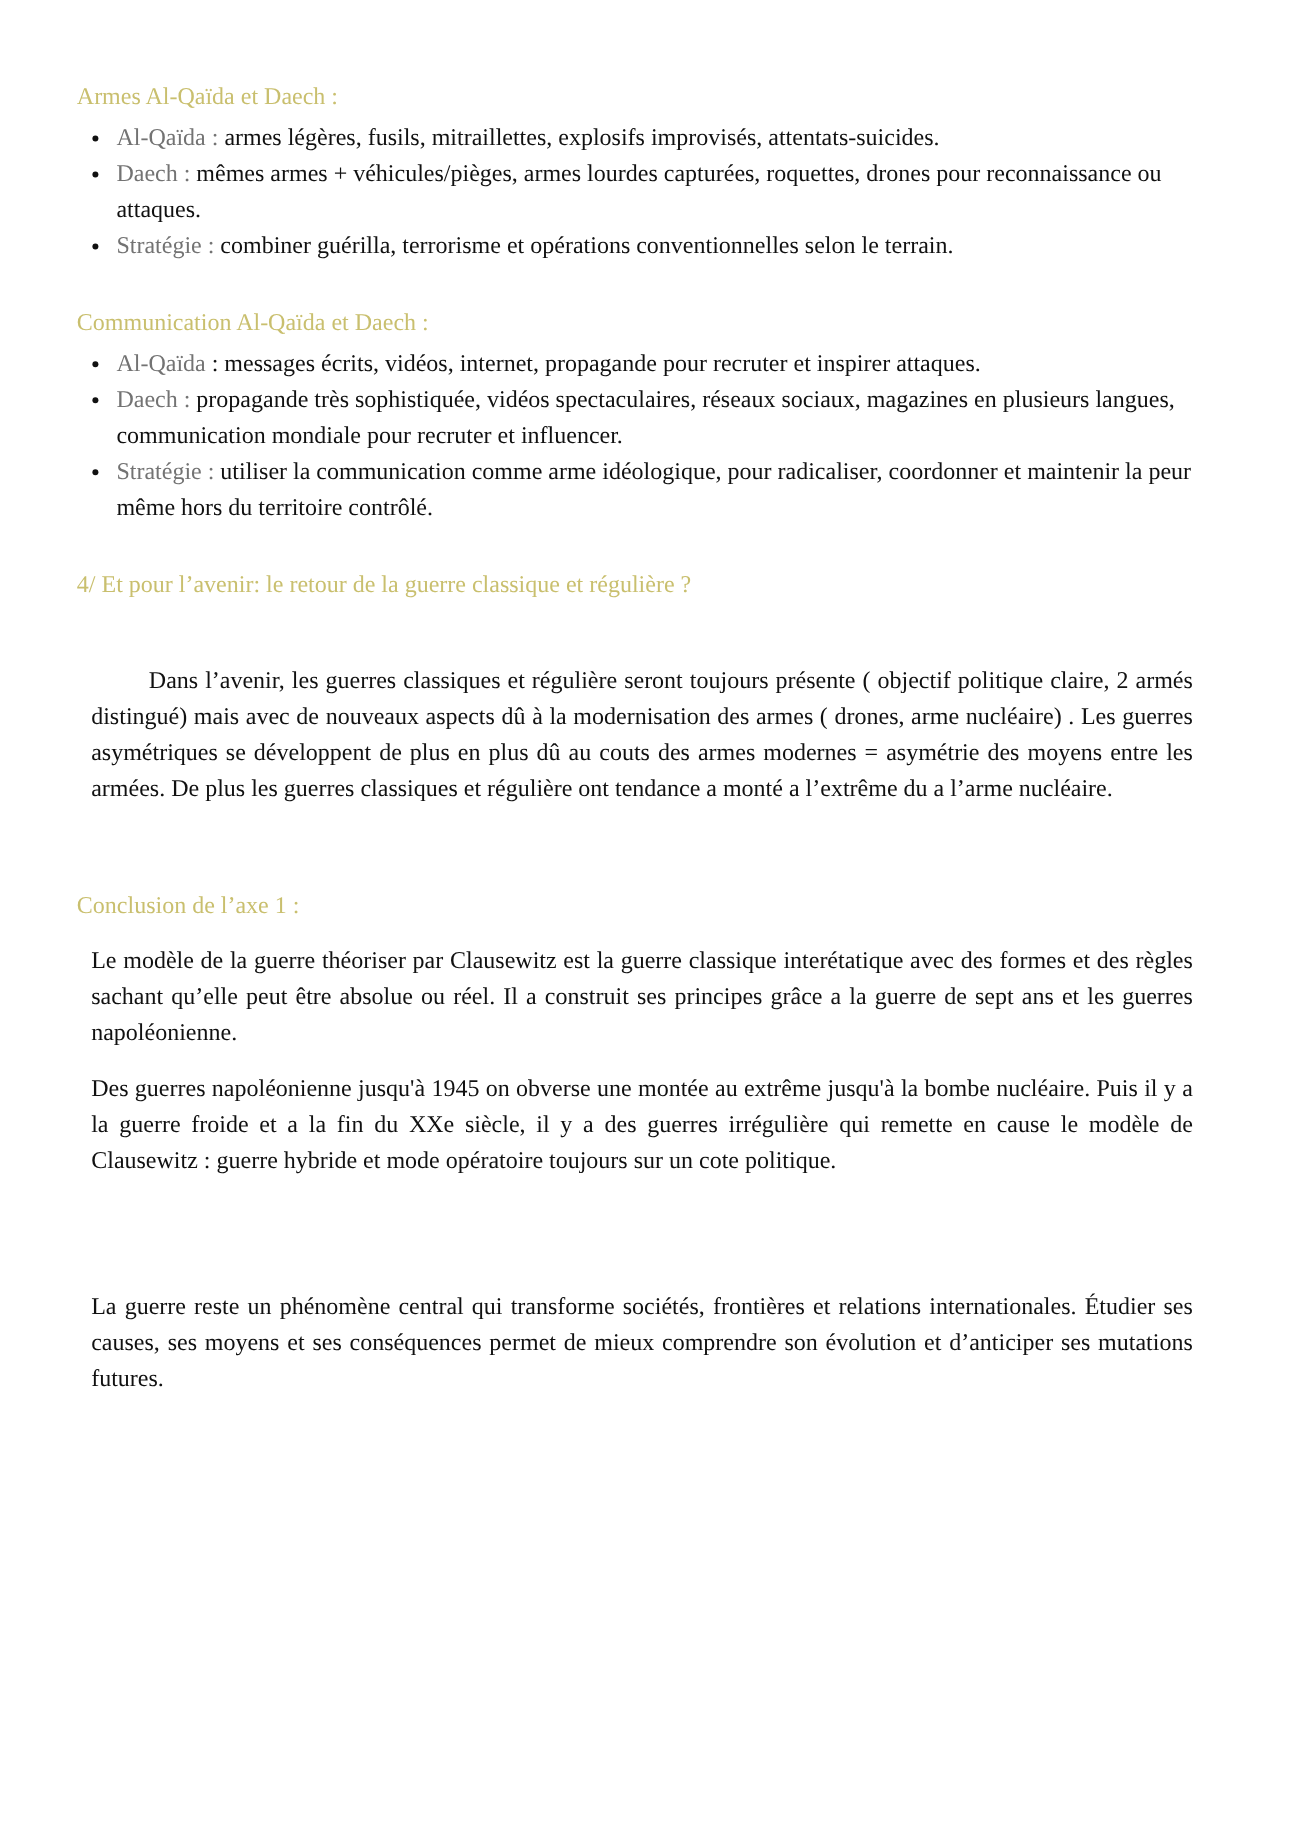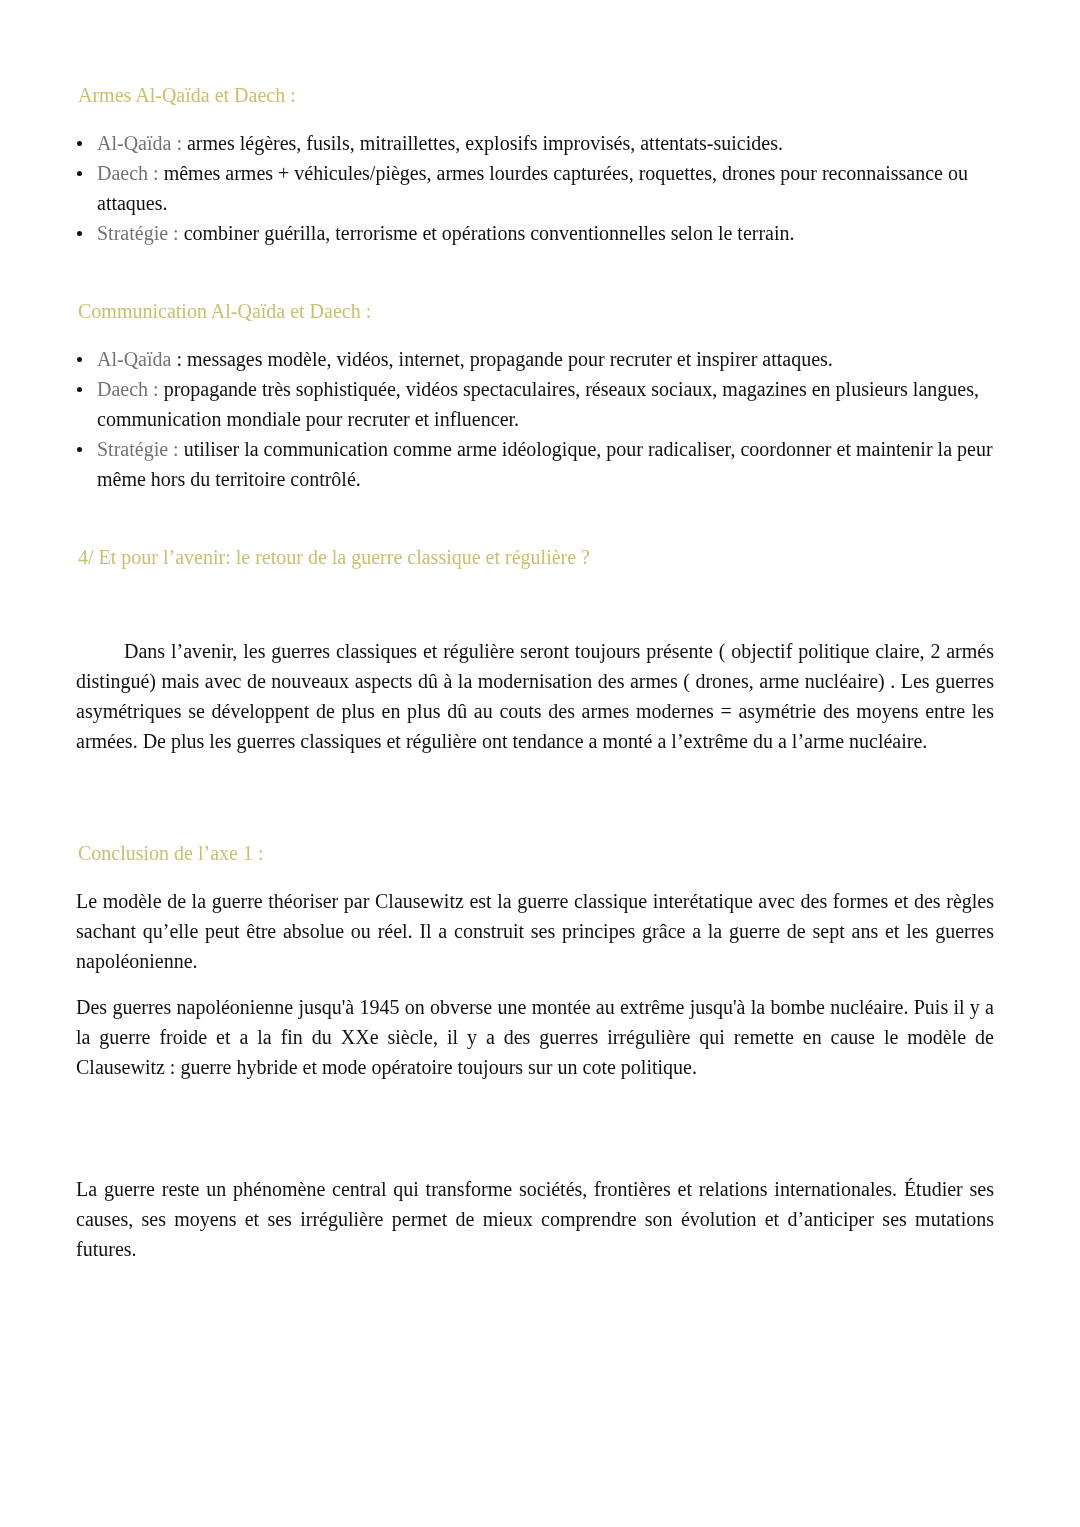--- a/index.html
+++ b/index.html
@@ -18,21 +18,21 @@
     .page {
       position: absolute;
       left: 60px;
       top: 62px;
       width: 950px;
     }
     .heading {
       color: #c9bf6e;
       font-size: 20px;
       line-height: 30px;
-      margin: 18px;
+      margin: 4px;
       font-weight: normal;
     }
     ul.bullets {
       list-style: none;
       margin: 0;
       padding: 0;
     }
     ul.bullets li {
       position: relative;
       padding-left: 37px;
@@ -77,21 +77,21 @@
       <li><span class="label">Daech :</span><span> mêmes armes + véhicules/pièges, armes lourdes capturées, roquettes, drones pour reconnaissance ou attaques.</span></li>
       <li><span class="label">Stratégie :</span><span> combiner guérilla, terrorisme et opérations conventionnelles selon le terrain.</span></li>
     </ul>
   </section>
 
   <div class="gap-s"></div>
 
   <section>
     <h2 class="heading">Communication Al-Qaïda et Daech :</h2>
     <ul class="bullets">
-      <li><span class="label">Al-Qaïda</span><span> : messages modèle, vidéos, internet, propagande pour recruter et inspirer attaques.</span></li>
+      <li><span class="label">Al-Qaïda</span><span> : messages écrits, vidéos, internet, propagande pour recruter et inspirer attaques.</span></li>
       <li><span class="label">Daech :</span><span> propagande très sophistiquée, vidéos spectaculaires, réseaux sociaux, magazines en plusieurs langues, communication mondiale pour recruter et influencer.</span></li>
       <li><span class="label">Stratégie :</span><span> utiliser la communication comme arme idéologique, pour radicaliser, coordonner et maintenir la peur même hors du territoire contrôlé.</span></li>
     </ul>
   </section>
 
   <div class="gap-s"></div>
 
   <section>
     <h2 class="heading">4/ Et pour l’avenir: le retour de la guerre classique et régulière ?</h2>
     <div class="gap-s"></div>
@@ -102,19 +102,19 @@
 
   <section>
     <h2 class="heading">Conclusion de l’axe 1 :</h2>
     <p class="para">Le modèle de la guerre théoriser par Clausewitz est la guerre classique interétatique avec des formes et des règles sachant qu’elle peut être absolue ou réel. Il a construit ses principes grâce a la guerre de sept ans et les guerres napoléonienne.</p>
     <p class="para">Des guerres napoléonienne jusqu'à 1945 on obverse une montée au extrême jusqu'à la bombe nucléaire. Puis il y a la guerre froide et a la fin du XXe siècle, il y a des guerres irrégulière qui remette en cause le modèle de Clausewitz : guerre hybride et mode opératoire toujours sur un cote politique.</p>
   </section>
 
   <div class="gap-xl"></div>
 
   <section>
-    <p class="para">La guerre reste un phénomène central qui transforme sociétés, frontières et relations internationales. Étudier ses causes, ses moyens et ses irrégulière permet de mieux comprendre son évolution et d’anticiper ses mutations futures.</p>
+    <p class="para">La guerre reste un phénomène central qui transforme sociétés, frontières et relations internationales. Étudier ses causes, ses moyens et ses conséquences permet de mieux comprendre son évolution et d’anticiper ses mutations futures.</p>
   </section>
 
   <div class="gap-s"></div>
 
 
 </div>
 
 </body></html>

